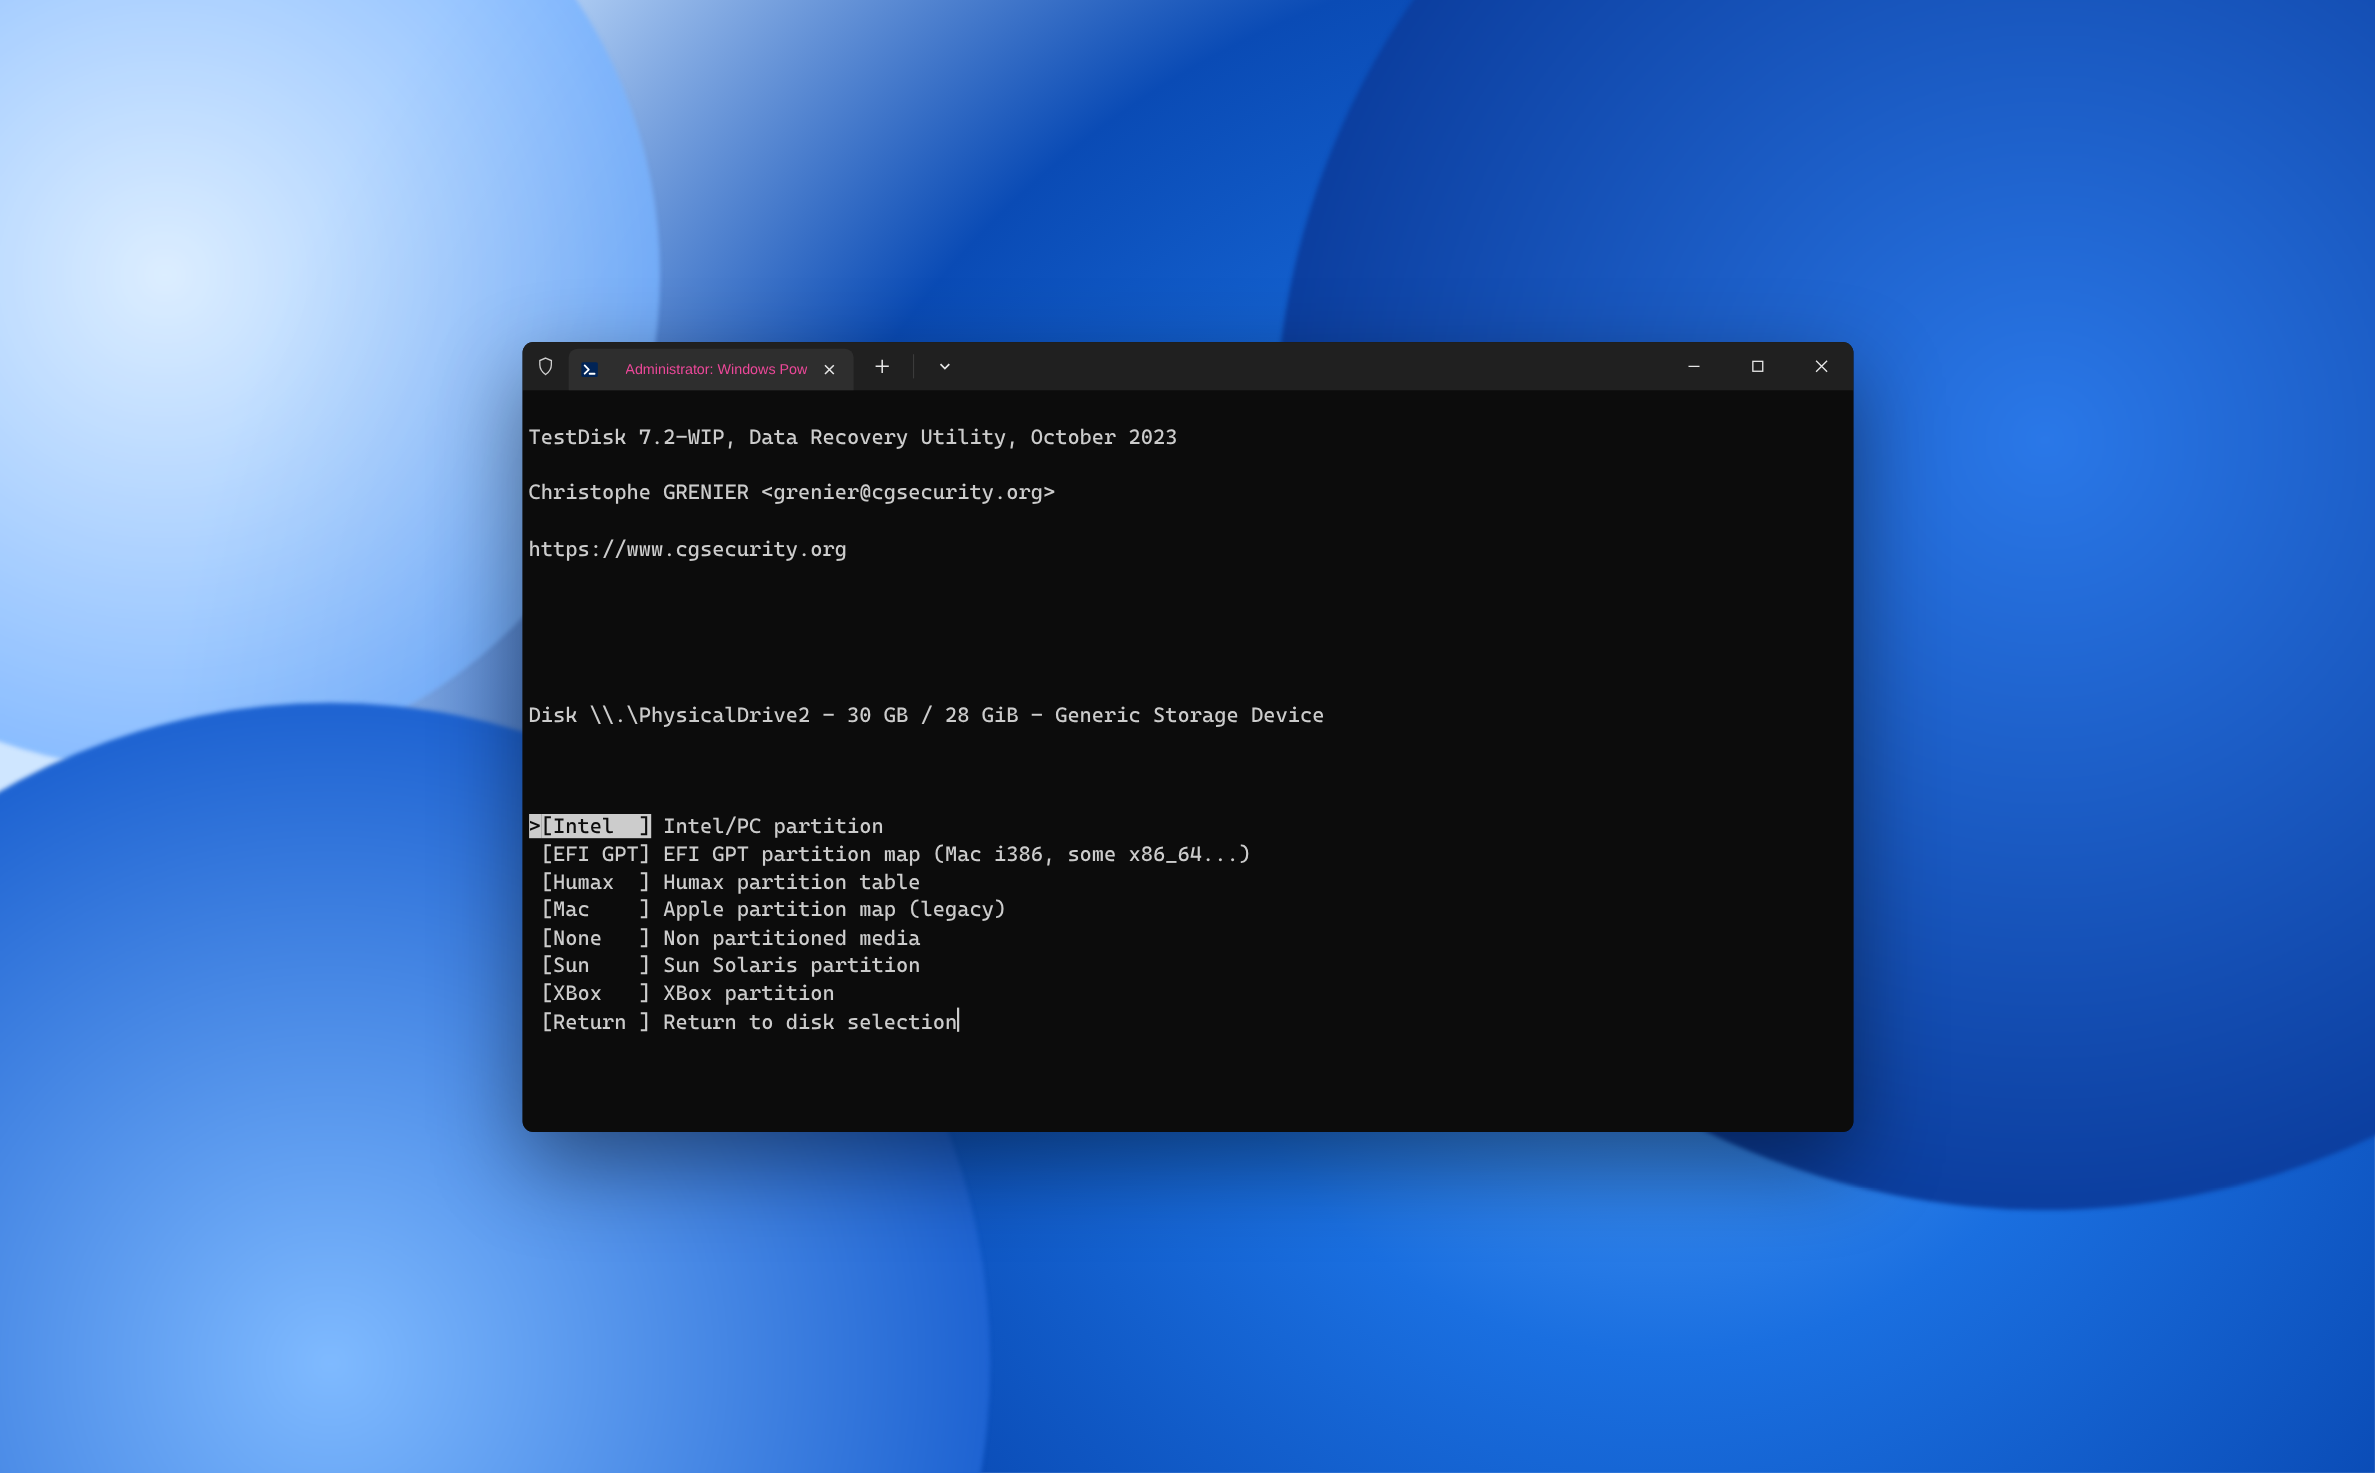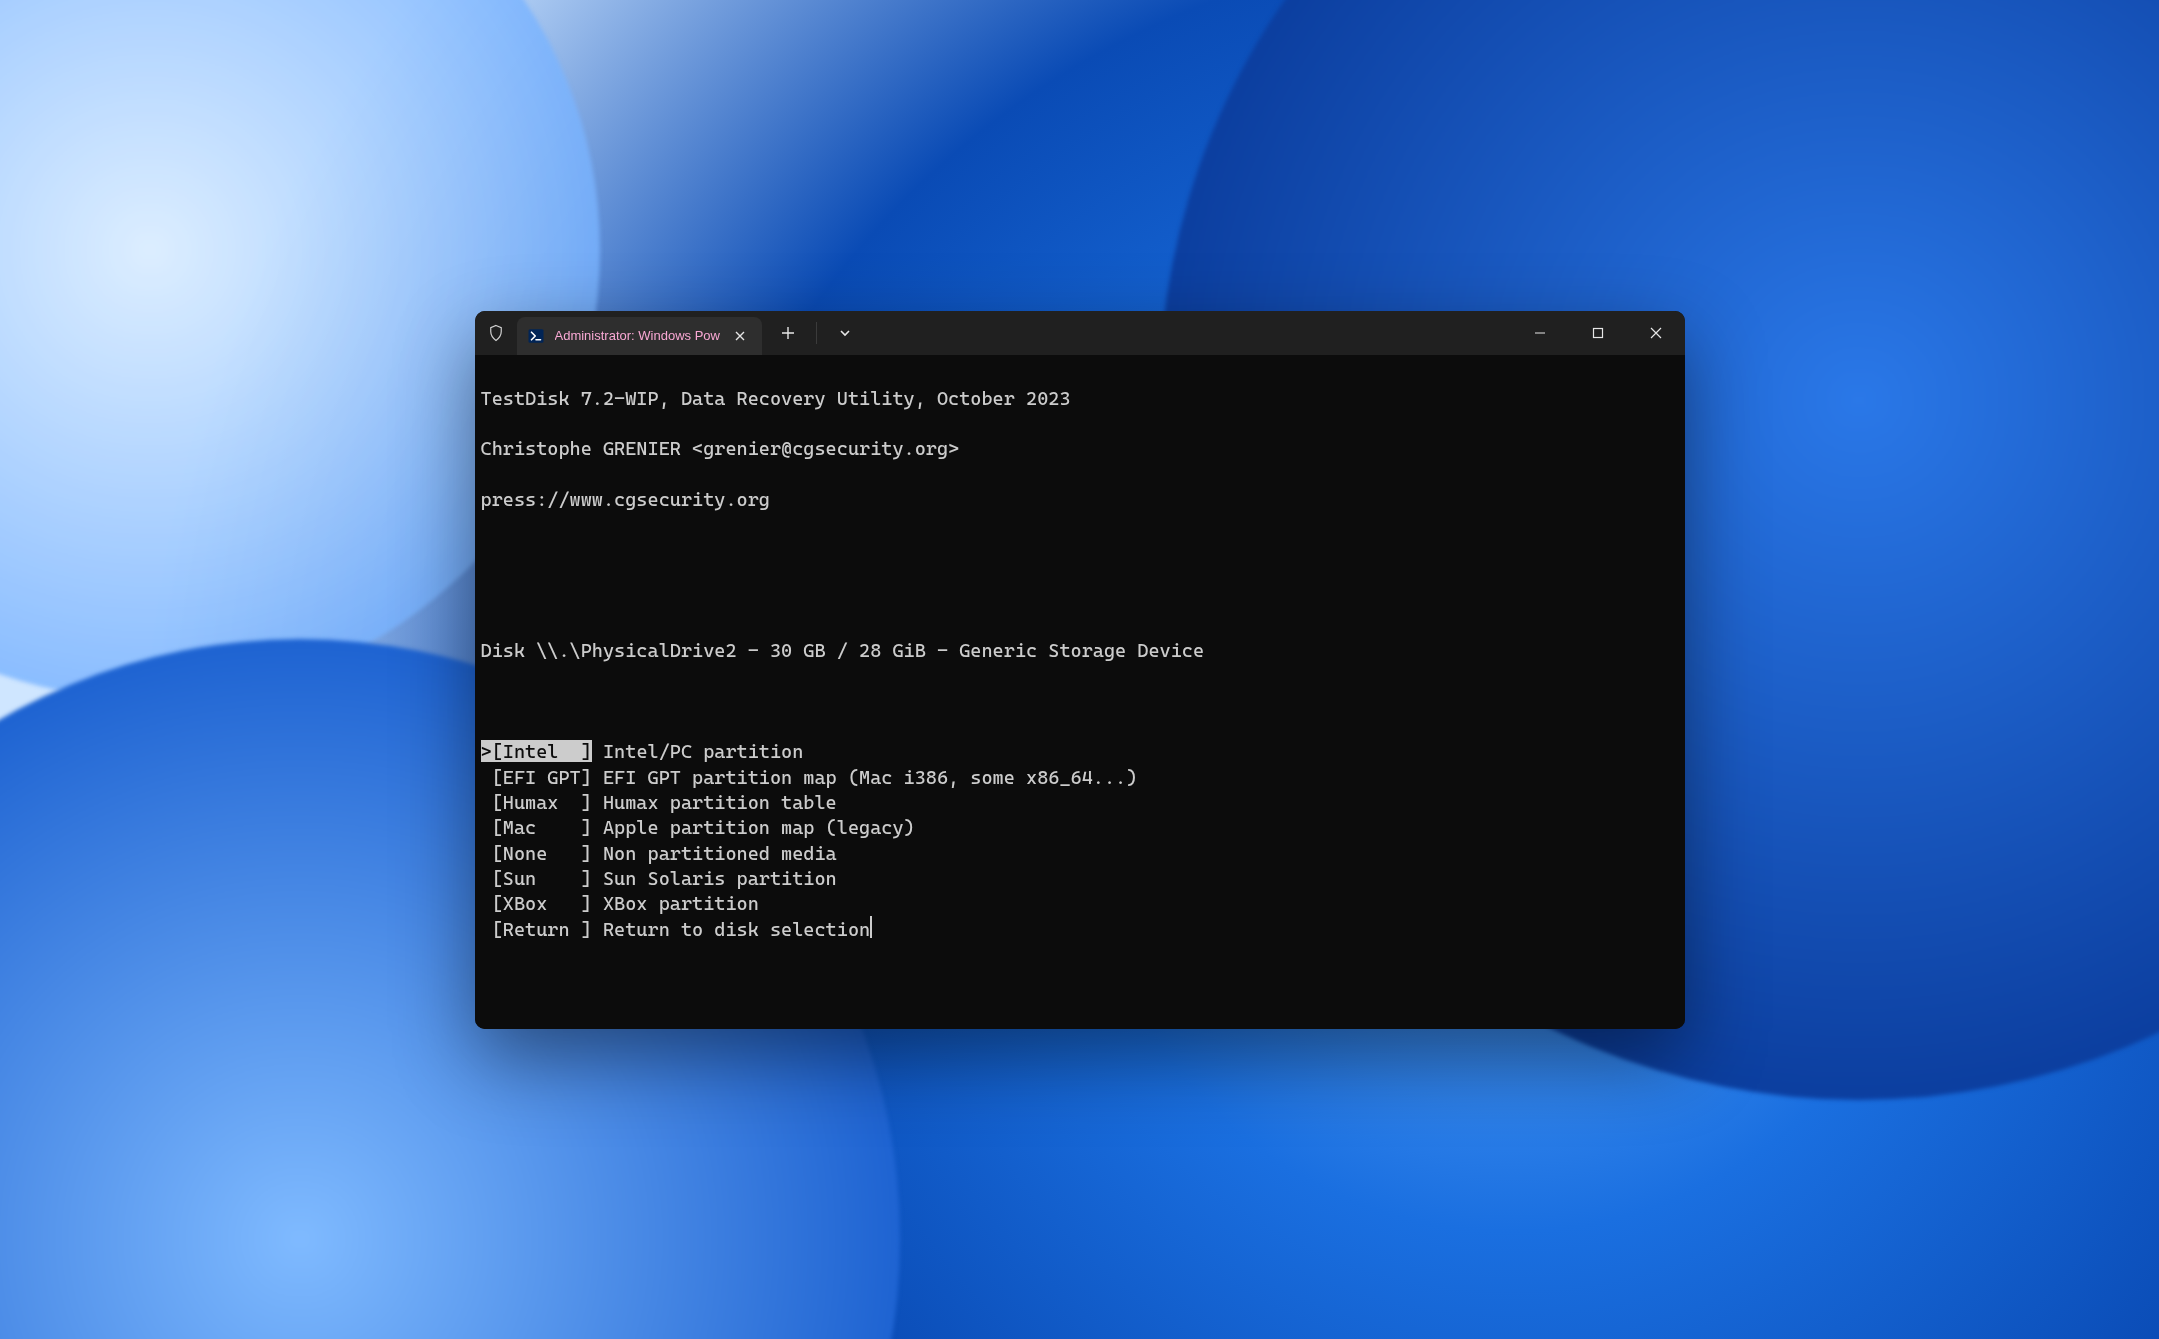--- a/index.html
+++ b/index.html
@@ -66,26 +66,27 @@
     margin-top: 6px;
     height: 38px;
     min-width: 0;
     max-width: 300px;
   }
   .tab .ps-icon {
     width: 18px; height: 18px; flex: 0 0 18px;
     display: inline-flex; align-items: center; justify-content: center;
   }
   .tab .tab-title {
-    color: #f9a8d4;
+    color: #ec4899;
     font-size: 13px;
     white-space: nowrap;
     overflow: hidden;
     text-overflow: clip;
     max-width: 210px;
+    margin-left: 14px;
   }
   .tab .close {
     color: #e6e6e6;
     font-size: 14px;
     line-height: 1;
     padding: 4px;
     border-radius: 4px;
     cursor: pointer;
   }
 
@@ -206,21 +207,21 @@
         <svg width="12" height="12" viewBox="0 0 12 12" stroke="#e6e6e6" stroke-width="1.2">
             <path d="M1 1l10 10M11 1L1 11"></path>
           </svg>
       </span>
     </div>
   </div>
 
   <div class="terminal">
 <span class="row">TestDisk 7.2-WIP, Data Recovery Utility, October 2023</span>
 <span class="row">Christophe GRENIER &lt;grenier@cgsecurity.org&gt;</span>
-<span class="row">press://www.cgsecurity.org</span>
+<span class="row">https://www.cgsecurity.org</span>
 <span class="row"> </span>
 <span class="row"> </span>
 <span class="row">Disk \\.\PhysicalDrive2 - 30 GB / 28 GiB - Generic Storage Device</span>
 <span class="row"> </span>
 <div id="menu-mount"><span class="row"><span class="sel-prefix">&gt;</span><span class="sel-label">[Intel  ]</span><span> Intel/PC partition</span></span><span class="row"> [EFI GPT] EFI GPT partition map (Mac i386, some x86_64...)</span><span class="row"> [Humax  ] Humax partition table</span><span class="row"> [Mac    ] Apple partition map (legacy)</span><span class="row"> [None   ] Non partitioned media</span><span class="row"> [Sun    ] Sun Solaris partition</span><span class="row"> [XBox   ] XBox partition</span><span class="row"> [Return ] Return to disk selection<span class="cursor-block"></span></span></div>
 <span class="row"> </span>
 
 
 
 

